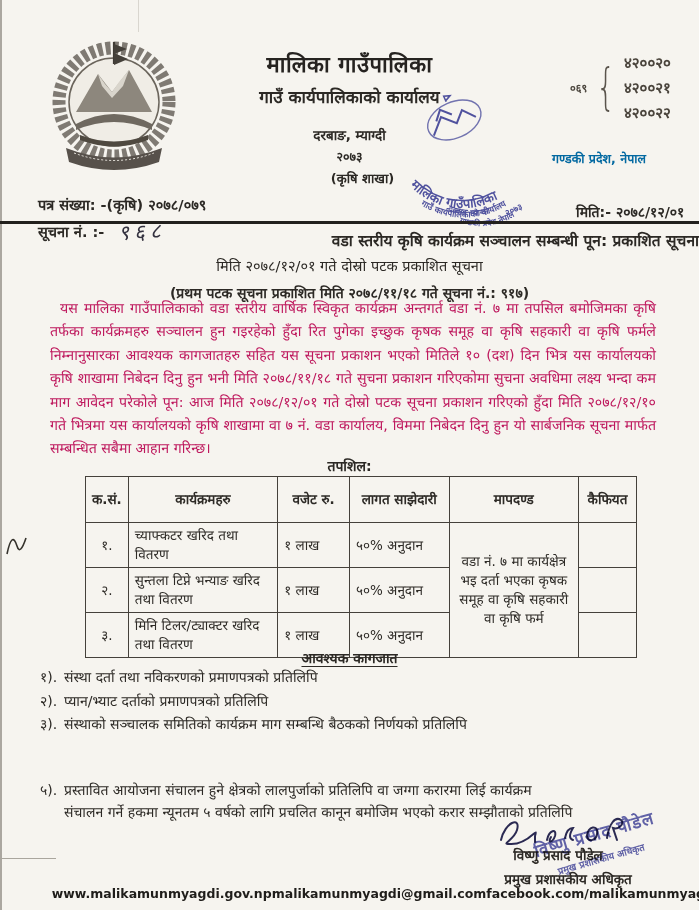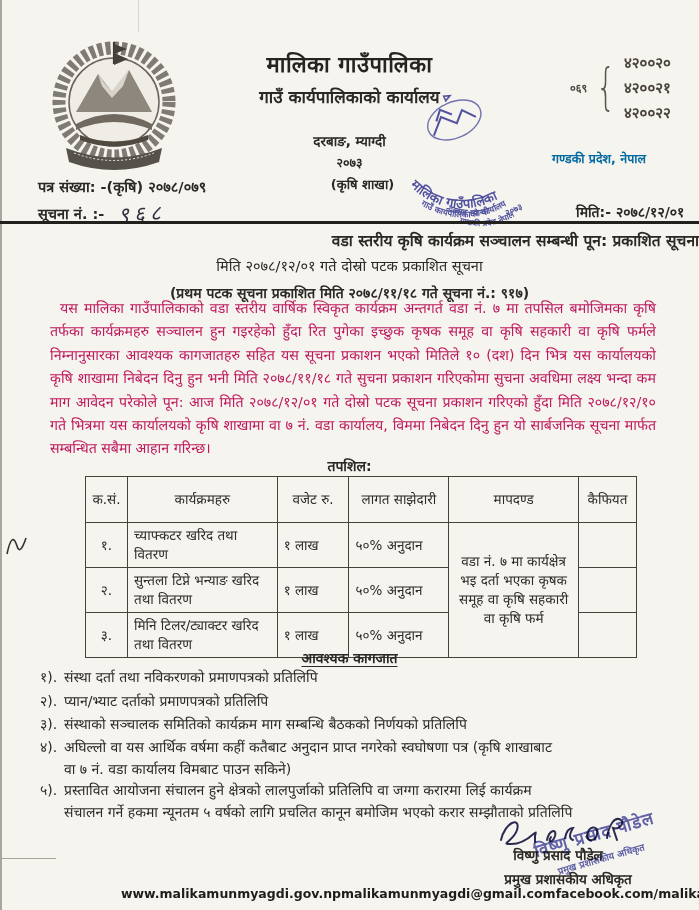--- a/index.html
+++ b/index.html
@@ -13,34 +13,34 @@
   .edge-line { position:absolute; left:0; top:0; width:2px; height:910px; background:#98948c; opacity:.8; }
   .fold-line { position:absolute; left:138px; top:0; width:1px; height:32px; background:#d9d6cf; }
   .partial-line { position:absolute; left:0; top:858px; width:56px; height:1px; background:#aaa69e; }
   .margin-squiggle { position:absolute; left:4px; top:524px; }
 
   
   .logo { position:absolute; left:52px; top:36px; width:124px; height:140px; }
   .head-center { position:absolute; left:0; right:0; top:48px; text-align:center; }
   .head-muni { font-size:22px; font-weight:700; letter-spacing:.5px; color:#262320; }
   .head-office { font-size:17px; font-weight:700; margin-top:7px; }
-  .head-addr { font-size:13.5px; font-weight:600; margin-top:24px; }
+  .head-addr { font-size:13.5px; font-weight:600; margin-top:18px; }
   .head-year { font-size:12.5px; font-weight:600; margin-top:4px; }
   .head-branch { font-size:13px; font-weight:600; margin-top:4px;margin-left:26px; }
 
   .phones { position:absolute; left:570px; top:52px; display:flex; align-items:center; color:#4a443c; }
   .phone-code { font-size:11px; font-weight:600; margin-right:3px; }
   .phone-brace { font-size:50px; font-weight:200; line-height:54px; color:#5a544c; transform:scaleX(.6); }
   .phone-list { display:flex; flex-direction:column; gap:5px; margin-left:2px; }
   .phone-list span { font-size:15px; font-weight:600; }
   .province { position:absolute; left:552px; top:150px; font-size:12.5px; font-weight:600; color:#0369a1; }
 
   .stamp-header { position:absolute; left:378px; top:92px; width:190px; height:140px; opacity:.88; mix-blend-mode:multiply; }
 
-  .meta-left { position:absolute; left:38px; top:176px; font-size:14.5px; font-weight:600; }
+  .meta-left { position:absolute; left:38px; top:194px; font-size:14.5px; font-weight:600; }
   .meta-left .row2 { margin-top:7px; display:flex; align-items:flex-end; }
   .handwritten-no {
     font-size:21px; font-weight:400; font-style:italic; letter-spacing:5px;
     color:#33313f; transform:rotate(-3deg); margin-left:14px; line-height:18px;
   }
   .meta-date { position:absolute; left:536px; top:202px; font-size:14px; font-weight:600;margin-left:40px; }
   .rule { position:absolute; left:0; top:221px; width:699px; height:3px; background:#22201d; }
 
   .subject { position:absolute; left:0; right:0; top:229px; text-align:center; }
   .subject-l1 { font-size:15.5px; font-weight:700;text-align:right; }
@@ -53,21 +53,21 @@
     color:#be185d;
   }
 
   .tapasil { position:absolute; left:0; right:0; top:456px; text-align:center; font-size:14px; font-weight:700; }
 
   table.notice { position:absolute; left:85px; top:476px; width:552px; border-collapse:collapse; }
   table.notice th, table.notice td {
     border:1.4px solid #45413b; font-size:13.5px; line-height:19px;
     padding:3px 6px; vertical-align:middle; color:#2e2b27;
   }
-  table.notice th { font-weight:400; height:46px; text-align:center; }
+  table.notice th { font-weight:700; height:46px; text-align:center; }
   table.notice td { height:40px; }
   td.c-sn { text-align:center; vertical-align:top; padding-top:8px; }
   td.c-budget, td.c-share { vertical-align:top; padding-top:8px; }
   td.c-criteria { text-align:center; line-height:21px; }
   col.w-sn{width:42px} col.w-prog{width:150px} col.w-bud{width:72px}
   col.w-share{width:100px} col.w-map{width:130px} col.w-rem{width:58px}
 
   .docs-title { position:absolute; left:0; right:0; top:648px; text-align:center;
     font-size:14px; font-weight:700; text-decoration:underline; text-underline-offset:3px; }
   .doc-item { position:absolute; left:40px; width:600px; font-size:14px; line-height:22px; }
@@ -75,21 +75,21 @@
   .doc-wrap { padding-left:24px; }
 
   .sig-block { position:absolute; left:440px; top:816px; width:250px; }
   .sig-scribble { position:absolute; left:55px; top:-2px; }
   .sig-name { position:absolute; left:18px; top:30px; width:200px; text-align:center; font-size:13.5px; font-weight:600; }
   .sig-title { position:absolute; left:18px; top:54px; width:220px; text-align:center; font-size:13.5px; font-weight:600; }
   .sig-stamp { position:absolute; left:95px; top:6px; transform:rotate(-16deg); color:#3b3e9d; opacity:.8; mix-blend-mode:multiply; text-align:center; }
   .sig-stamp .l1 { font-size:17px; font-weight:700; letter-spacing:1px; white-space:nowrap; }
   .sig-stamp .l2 { font-size:9.5px; font-weight:700; white-space:nowrap; margin-top:8px; }
 
-  .footer { position:absolute; left:121px; top:886px; width:560px; display:flex; justify-content:space-between; }
+  .footer { position:absolute; left:105px; top:886px; width:560px; display:flex; justify-content:center; }
   .footer span { font-size:12.5px; font-weight:700; color:#1f1d1a; }
 
   .stamp-blue { fill:#3b3e9d; }
   svg text { font-family:"DejaVu Sans", sans-serif; }
 </style>
 </head>
 <body>
 
 <div class="page">
 
@@ -221,24 +221,20 @@
 
   <div class="doc-item" style="top:666px">
     <span class="num">१).</span><span>संस्था दर्ता तथा नविकरणको प्रमाणपत्रको प्रतिलिपि</span>
   </div>
   <div class="doc-item" style="top:690px">
     <span class="num">२).</span><span>प्यान/भ्याट दर्ताको प्रमाणपत्रको प्रतिलिपि</span>
   </div>
   <div class="doc-item" style="top:713px">
     <span class="num">३).</span><span>संस्थाको सञ्चालक समितिको कार्यक्रम माग सम्बन्धि बैठकको निर्णयको प्रतिलिपि</span>
   </div>
-  <div class="doc-item" style="top:736px">
-    <span class="num">४).</span><span>अघिल्लो वा यस आर्थिक वर्षमा कहीं कतैबाट अनुदान प्राप्त नगरेको स्वघोषणा पत्र (कृषि शाखाबाट</span>
-    <div class="doc-wrap">वा ७ नं. वडा कार्यालय विमबाट पाउन सकिने)</div>
-  </div>
   <div class="doc-item" style="top:779px">
     <span class="num">५).</span><span>प्रस्तावित आयोजना संचालन हुने क्षेत्रको लालपुर्जाको प्रतिलिपि वा जग्गा करारमा लिई कार्यक्रम</span>
     <div class="doc-wrap">संचालन गर्ने हकमा न्यूनतम ५ वर्षको लागि प्रचलित कानून बमोजिम भएको करार सम्झौताको प्रतिलिपि</div>
   </div>
 
   <div class="sig-block">
     <svg class="sig-scribble" width="160" height="38">
       <path d="M6 26 C 10 8, 26 2, 22 16 C 19 26, 6 30, 14 30 C 34 32, 44 10, 40 22 L 40 28
                M 52 26 C 54 16, 62 14, 60 22 C 58 28, 52 30, 56 23
                M 70 24 q 2 -10 8 -10 q -6 10 0 12

